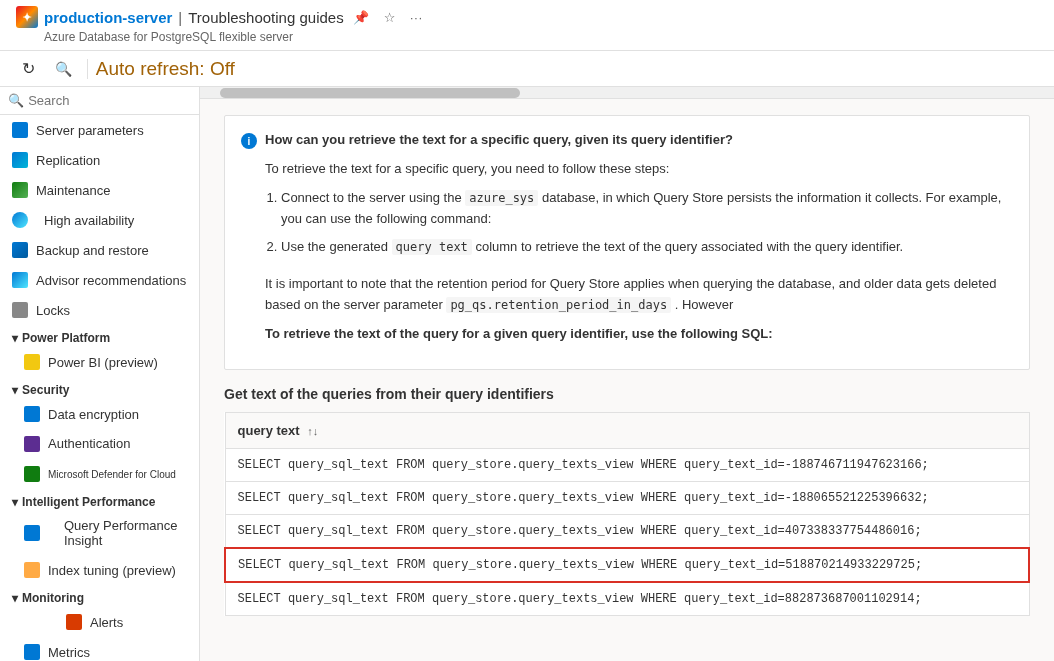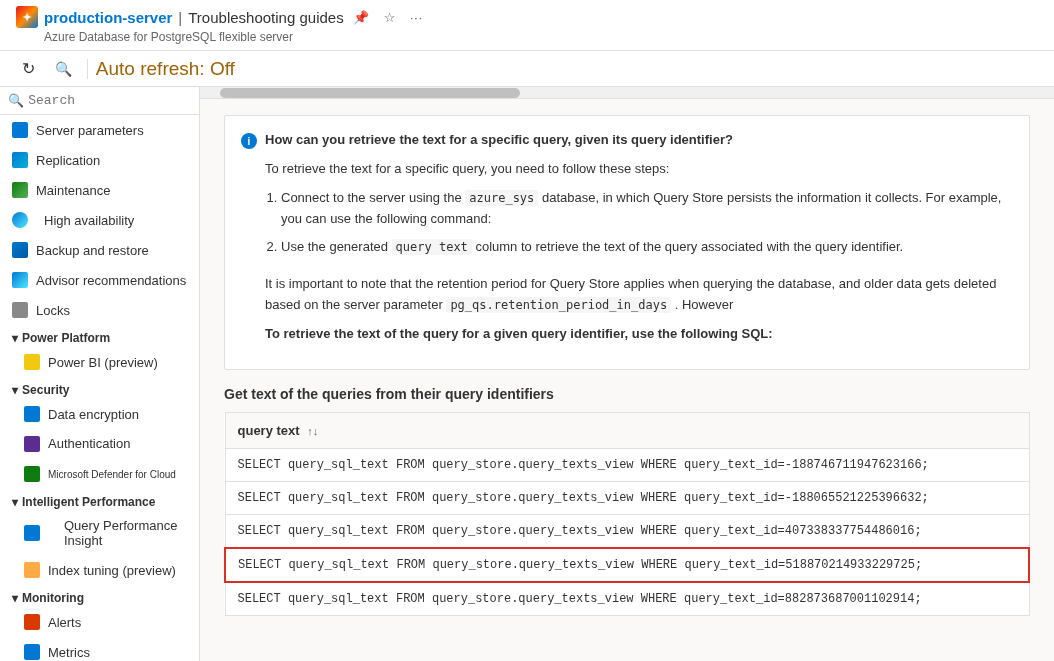--- a/index.html
+++ b/index.html
@@ -27,21 +27,21 @@
   <div style="width:1px;height:20px;background:#e0e0e0;"></div>
   <span style="font-size:19px;color:#a16207;">Auto refresh: Off</span>
 </div>
 
 <div style="display:flex;flex:1;overflow:hidden;height:calc(661px - 104px);">
 
   <div style="width:200px;background:#fff;border-right:1px solid #e0e0e0;overflow-y:auto;flex-shrink:0;display:flex;flex-direction:column;">
 
     <div style="display:flex;align-items:center;padding:6px 8px;border-bottom:1px solid #e0e0e0;gap:4px;">
       <span style="color:#666;font-size:13px;">🔍</span>
-      <input type="text" placeholder="Search" style="flex: 1 1 0%; border: none; outline: none; font-size: 13px; color: rgb(51, 51, 51); font-family: Liberation Mono, monospace;">
+      <input type="text" placeholder="Search" style="flex: 1 1 0%; border: none; outline: none; font-size: 13px; color: rgb(51, 51, 51);">
 
     </div>
 
     <div>
       <div style="display:flex;align-items:center;gap:8px;padding:7px 12px;cursor:pointer;font-size:13px;color:#333;">
         <span style="width:16px;height:16px;background:#0078d4;border-radius:2px;flex-shrink:0;display:inline-block;"></span>
         <span>Server parameters</span>
       </div>
       <div style="display:flex;align-items:center;gap:8px;padding:7px 12px;cursor:pointer;font-size:13px;color:#333;">
         <span style="width:16px;height:16px;background:linear-gradient(135deg,#0078d4,#00b4d8);border-radius:2px;flex-shrink:0;display:inline-block;"></span>
@@ -104,21 +104,21 @@
       </div>
       <div style="display:flex;align-items:center;gap:8px;padding:7px 12px 7px 24px;cursor:pointer;font-size:13px;color:#333;">
         <span style="width:16px;height:16px;background:#ffaa44;border-radius:2px;flex-shrink:0;display:inline-block;"></span>
         <span>Index tuning (preview)</span>
       </div>
 
       <div style="padding:6px 12px 2px;font-size:12px;font-weight:600;color:#333;display:flex;align-items:center;gap:4px;cursor:pointer;">
         <span>▾</span>
         <span>Monitoring</span>
       </div>
-      <div style="display:flex;align-items:center;gap:8px;padding:7px 12px 7px 24px;cursor:pointer;font-size:13px;color:#333;">
+      <div style="display:flex;align-items:center;gap:8px;padding:7px 12px 7px 24px;cursor:pointer;font-size:13px;color:#333;margin-left:42px;">
         <span style="width:16px;height:16px;background:#d83b01;border-radius:2px;flex-shrink:0;display:inline-block;"></span>
         <span>Alerts</span>
       </div>
       <div style="display:flex;align-items:center;gap:8px;padding:7px 12px 7px 24px;cursor:pointer;font-size:13px;color:#333;">
         <span style="width:16px;height:16px;background:#0078d4;border-radius:2px;flex-shrink:0;display:inline-block;"></span>
         <span>Metrics</span>
       </div>
 
     </div>
   </div>

